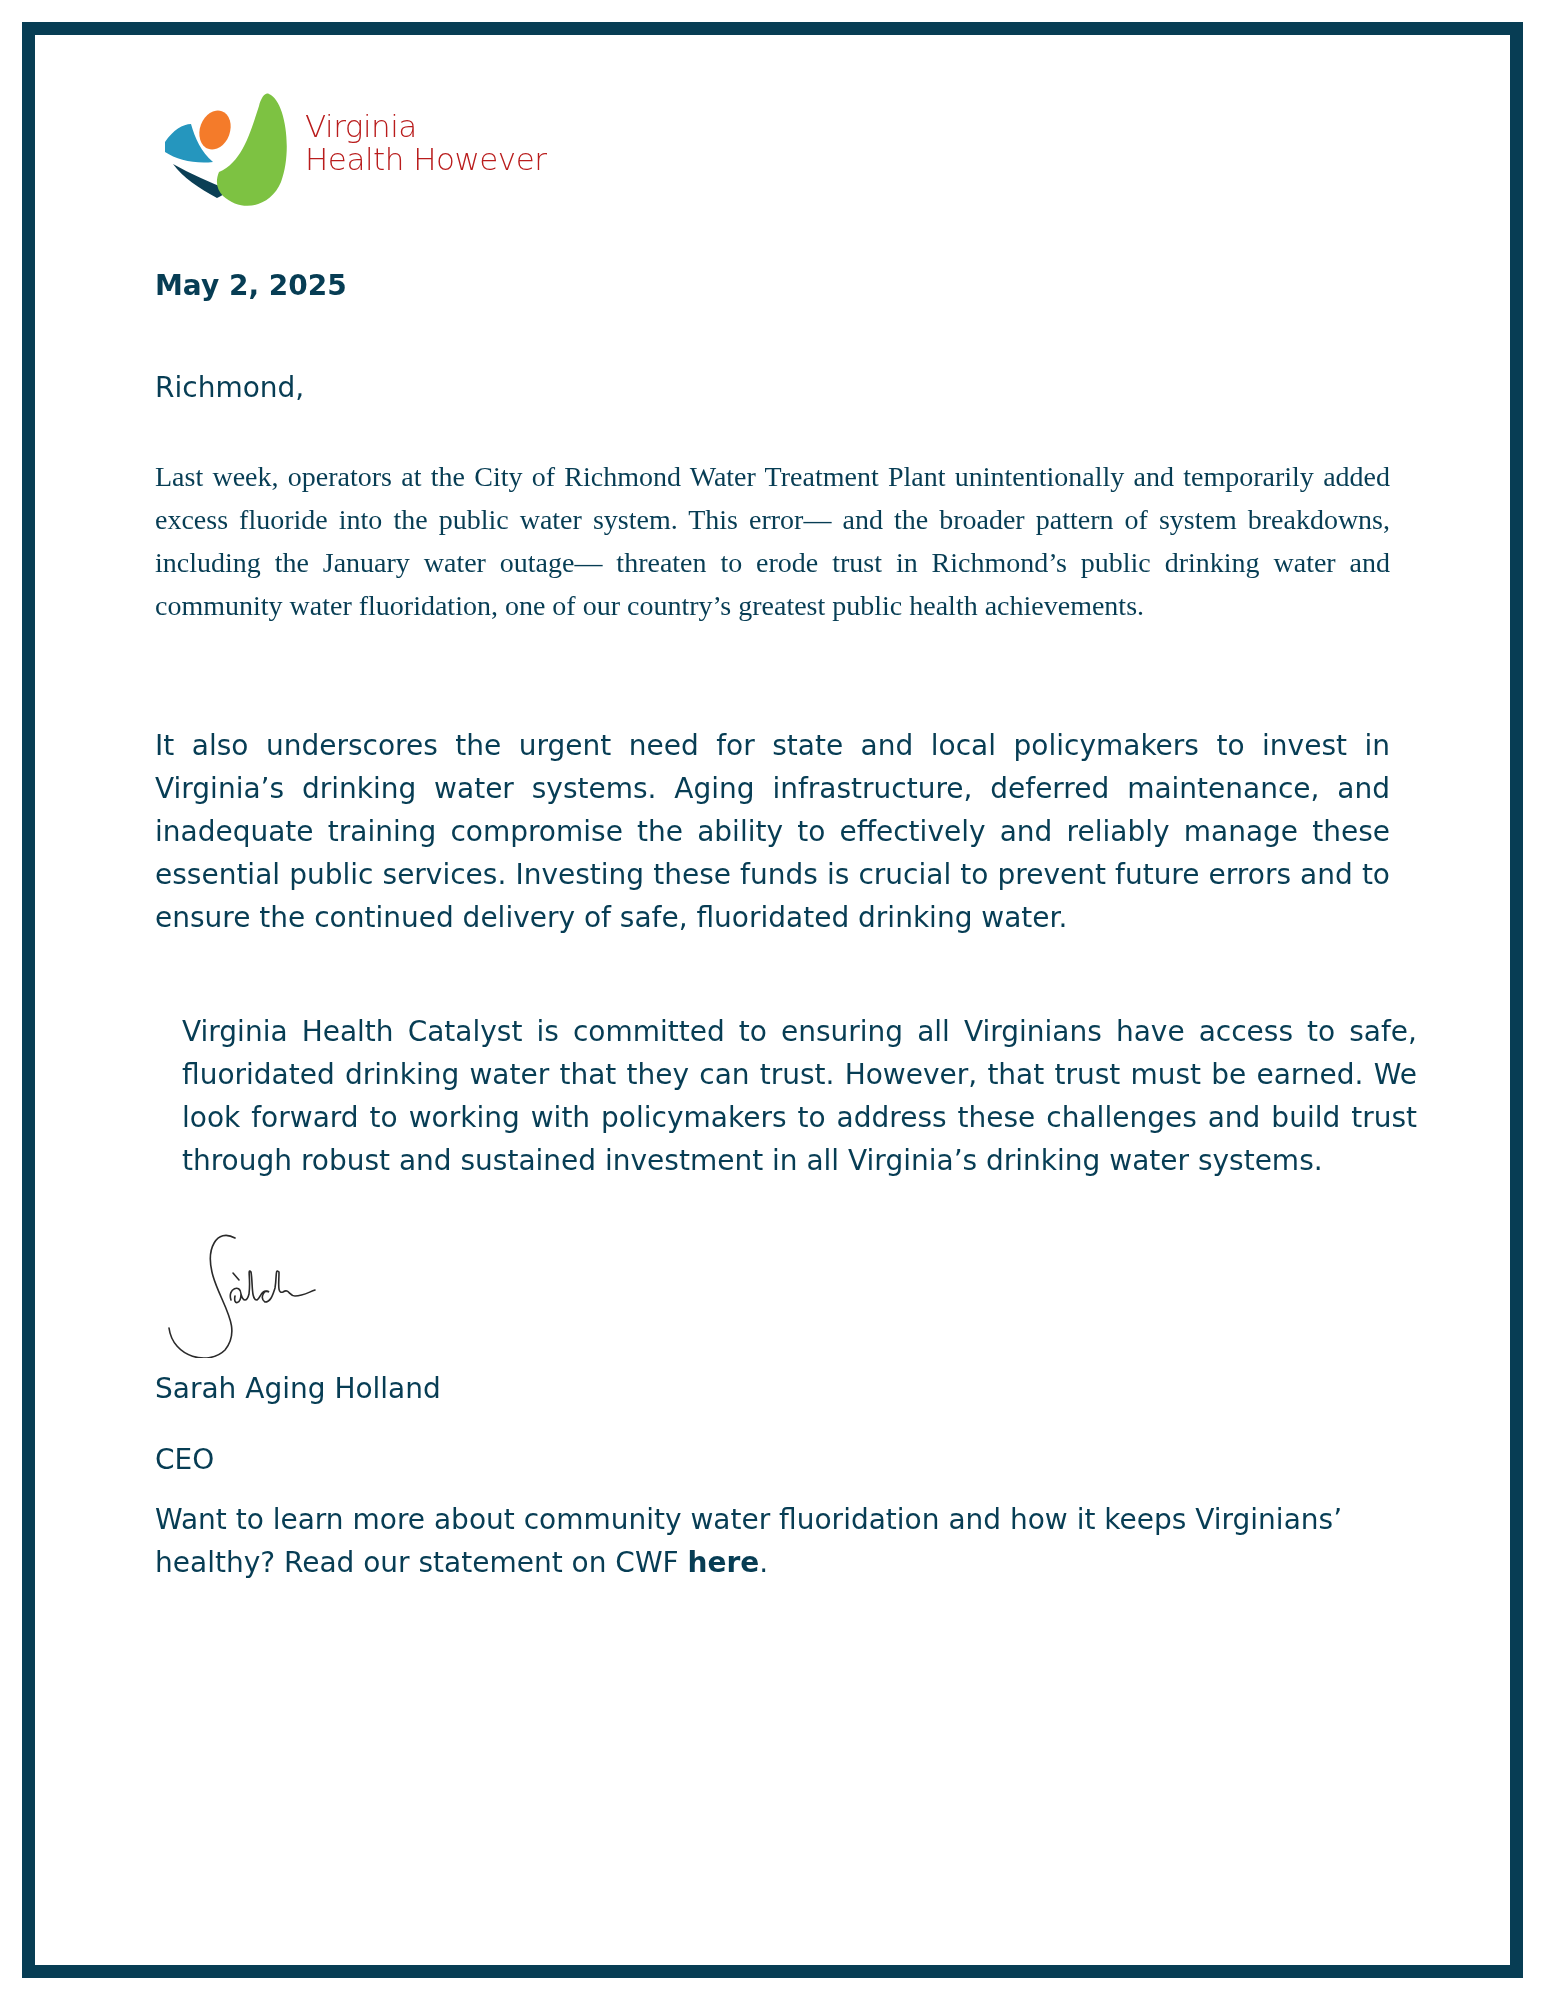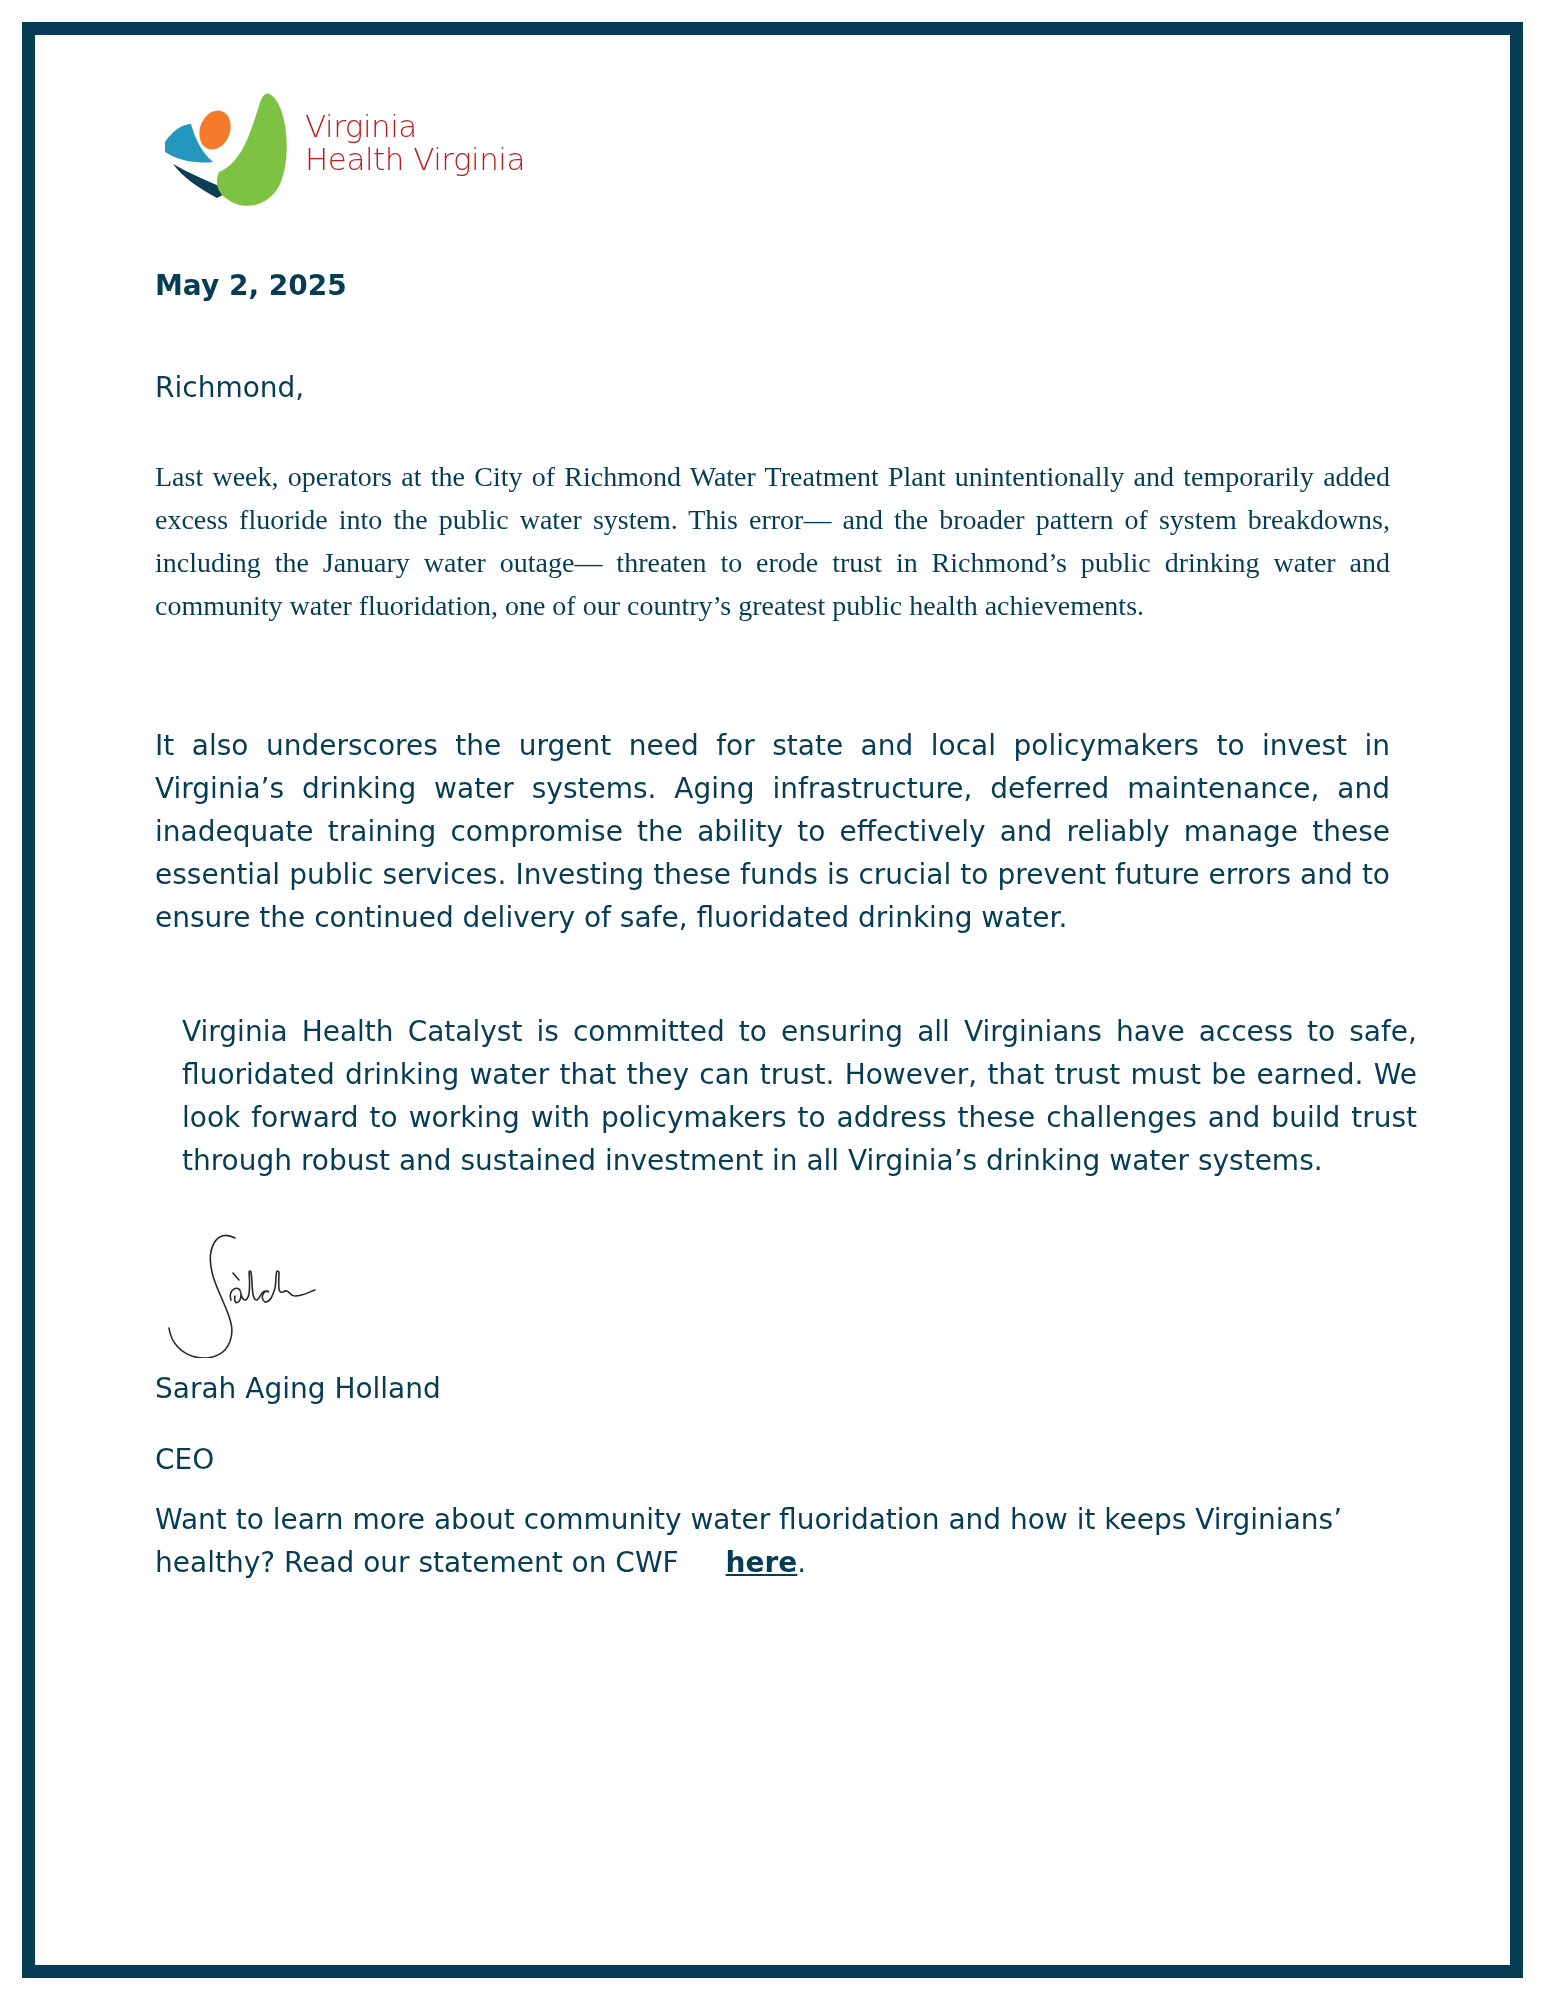--- a/index.html
+++ b/index.html
@@ -22,37 +22,37 @@
   .date { position: absolute; top: 264px; font-weight: bold; font-size: 28px; }
   .salutation { position: absolute; top: 366px; }
   .para { position: absolute; text-align: justify; width: 1235px; margin: 0; }
   .p1 { top: 455px; font-family: Liberation Serif, serif; }
   .p2 { top: 724px; }
   .p3 { top: 1010px; margin-left: 27px; }
   .sig { position: absolute; left: 165px; top: 1228px; width: 180px; height: 130px; }
   .name { position: absolute; top: 1367px; }
   .title { position: absolute; top: 1438px; }
   .closing { position: absolute; top: 1498px; width: 1235px; }
-  .link { font-weight: bold; text-decoration: underline; color: #073d54; cursor: pointer; margin-left: 38px; }
+  .link { font-weight: bold; color: #073d54; cursor: pointer; }
 </style>
 </head>
 <body>
 
 <div class="frame"></div>
 
 <div class="logo">
   <svg width="140" height="130" viewBox="0 0 140 130" style="position:absolute;left:0;top:0;">
     <path d="M10 52 C 18 40, 28 34, 36 34 C 40 48, 46 62, 58 72 C 40 74, 22 70, 10 62 Z" fill="#2596be"></path>
     <path d="M18 74 C 36 84, 54 92, 74 100 C 70 104, 66 106, 62 108 C 44 98, 28 88, 18 74 Z" fill="#0b3f55"></path>
     <ellipse cx="60" cy="40" rx="15" ry="20" transform="rotate(20 60 40)" fill="#f47b2a"></ellipse>
     <path d="M114 4 C 130 10, 138 60, 126 92 C 116 116, 88 124, 68 106 C 62 100, 60 92, 64 82 C 88 72, 96 40, 104 16 C 106 8, 110 2, 114 4 Z" fill="#7dc242"></path>
   </svg>
   <div class="logo-text">
     <div>Virginia</div>
-    <div>Health Virginia</div>
+    <div>Health However</div>
   </div>
 </div>
 
 <div class="content">
   <div class="date">May 2, 2025</div>
   <div class="salutation">Richmond,</div>
   <p class="para p1">Last week, operators at the City of Richmond Water Treatment Plant unintentionally and temporarily added excess fluoride into the public water system. This error— and the broader pattern of system breakdowns, including the January water outage— threaten to erode trust in Richmond’s public drinking water and community water fluoridation, one of our country’s greatest public health achievements.</p>
   <p class="para p2">It also underscores the urgent need for state and local policymakers to invest in Virginia’s drinking water systems. Aging infrastructure, deferred maintenance, and inadequate training compromise the ability to effectively and reliably manage these essential public services. Investing these funds is crucial to prevent future errors and to ensure the continued delivery of safe, fluoridated drinking water.</p>
   <p class="para p3">Virginia Health Catalyst is committed to ensuring all Virginians have access to safe, fluoridated drinking water that they can trust. However, that trust must be earned. We look forward to working with policymakers to address these challenges and build trust through robust and sustained investment in all Virginia’s drinking water systems.</p>
   <div class="name">Sarah Aging Holland</div>

